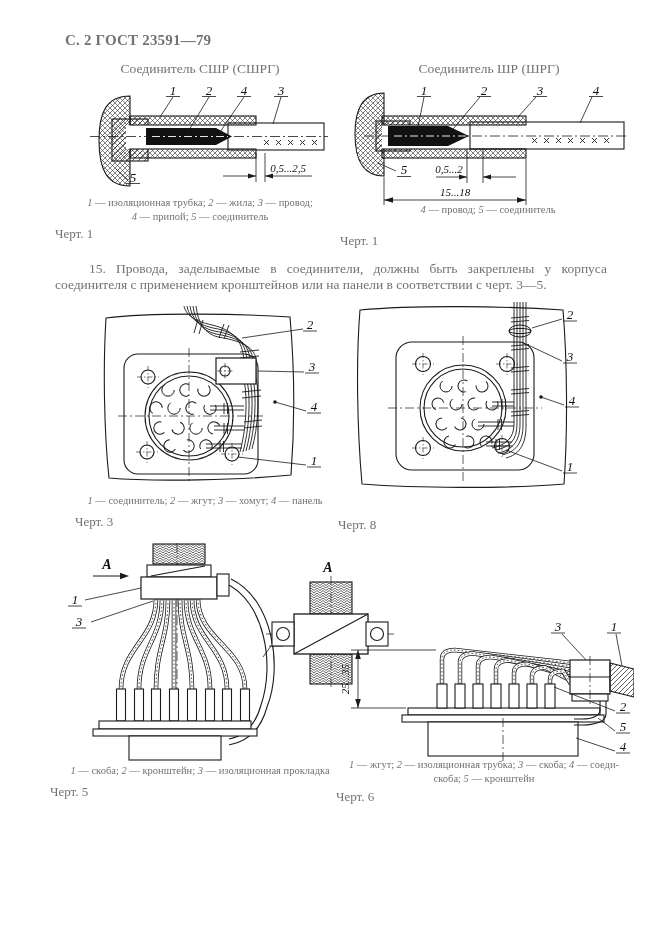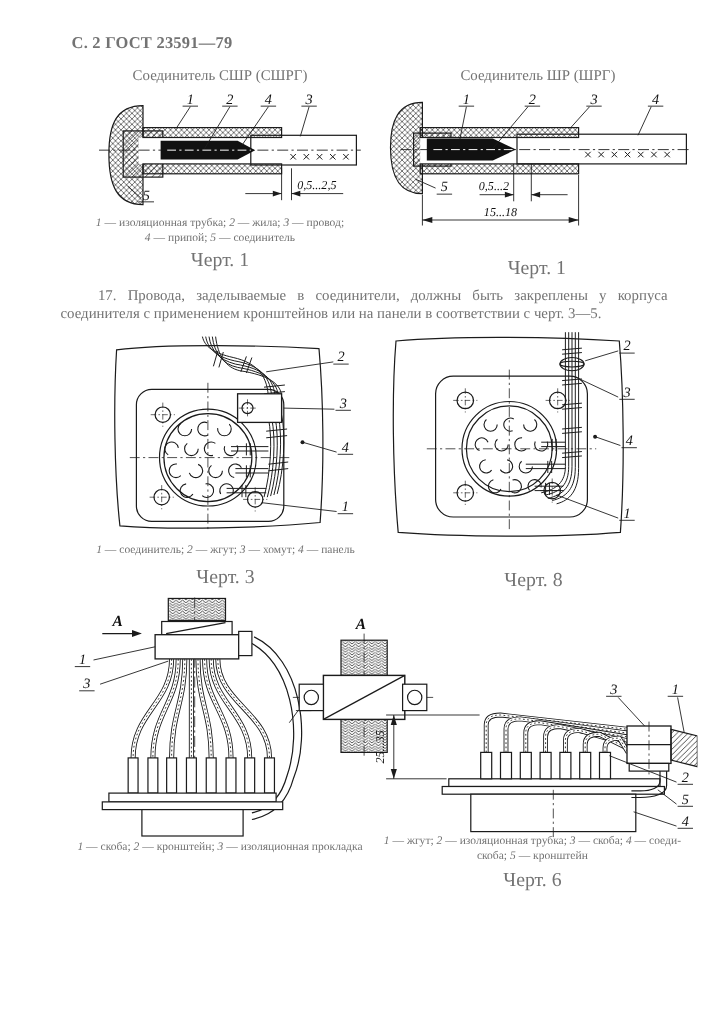--- a/index.html
+++ b/index.html
@@ -3,21 +3,21 @@
 <meta charset="utf-8">
 <style>
   html,body{margin:0;padding:0;background:#e8e8e8}
   .page{position:relative;width:661px;height:936px;background:#ffffff;margin:0 auto;
         font-family:"Liberation Serif",serif;color:#737373;overflow:hidden}
   .abs{position:absolute}
   .hdr{font-weight:bold;font-size:15px;letter-spacing:.2px}
   .ftitle{font-weight:normal;font-size:13.5px;text-align:center}
   .cap{font-size:10.5px;line-height:1.32;text-align:center}
   .cap i{font-style:italic}
-  .chert{font-size:18px;text-align:center}
+  .chert{font-size:13px;}
   .para{font-size:13.5px;line-height:1.18;text-align:justify;text-indent:34px}
   svg{display:block}
   svg text{font-family:"Liberation Serif",serif;font-style:italic;fill:#111}
 </style>
 </head>
 <body>
 
 <div class="page">
 
   <div class="abs hdr" style="left:65px;top:32px">С. 2 ГОСТ 23591—79</div>
@@ -149,24 +149,25 @@
     </g>
   </svg>
 
   <div class="abs cap" style="left:55px;top:196px;width:290px">
     <div><i>1</i><span> — изоляционная трубка; </span><i>2</i><span> — жила; </span><i>3</i><span> — провод;</span></div>
     <div><i>4</i><span> — припой; </span><i>5</i><span> — соединитель</span></div>
   </div>
   <div class="abs chert" style="left:55px;top:226px;width:290px">Черт. 1</div>
 
   <div class="abs cap" style="left:340px;top:203px;width:296px">
+    <div><i>4</i><span> — провод; </span><i>5</i><span> — соединитель</span></div>
   </div>
   <div class="abs chert" style="left:340px;top:233px;width:296px">Черт. 1</div>
 
-  <div class="abs para" style="left:55px;top:261px;width:552px">17. Провода, заделываемые в соединители, должны быть закреплены у корпуса соединителя с применением кронштейнов или на панели в соответствии с черт. 3—5.</div>
+  <div class="abs para" style="left:55px;top:261px;width:552px">15. Провода, заделываемые в соединители, должны быть закреплены у корпуса соединителя с применением кронштейнов или на панели в соответствии с черт. 3—5.</div>
 
   <svg class="abs" style="left:92px;top:302px" width="232" height="190" viewBox="0 0 232 190">
     <g stroke="#1b1b1b" fill="none" stroke-width="1.1">
       <path d="M14,16 C60,10 150,12 198,15 C202,60 203,120 199,173 C150,178 62,180 17,176 C12,130 11,64 14,16 Z"></path>
       <rect x="32" y="52" width="134" height="120" rx="14"></rect>
       <line x1="26" y1="114" x2="174" y2="114" stroke-width="0.7" stroke-dasharray="9 3 2 3"></line>
       <line x1="97" y1="46" x2="97" y2="182" stroke-width="0.7" stroke-dasharray="9 3 2 3"></line>
       <circle cx="97" cy="114" r="44"></circle>
       <circle cx="97" cy="114" r="40"></circle>
       <g>
@@ -475,20 +476,21 @@
       <text x="287" y="94.5">2</text>
       <text x="287" y="114.5">5</text>
       <text x="287" y="134.5">4</text>
       <text x="13" y="63" font-size="11" transform="rotate(-90 13 63)">25...35</text>
     </g>
   </svg>
 
   <div class="abs cap" style="left:50px;top:764px;width:300px">
     <div><i>1</i><span> — скоба; </span><i>2</i><span> — кронштейн; </span><i>3</i><span> — изоляционная прокладка</span></div>
   </div>
+  <div class="abs chert" style="left:50px;top:784px;width:300px">Черт. 5</div>
 
   <div class="abs cap" style="left:336px;top:758px;width:296px">
     <div><i>1</i><span> — жгут; </span><i>2</i><span> — изоляционная трубка; </span><i>3</i><span> — скоба; </span><i>4</i><span> — соеди-</span></div>
     <div><span>скоба; </span><i>5</i><span> — кронштейн</span></div>
   </div>
   <div class="abs chert" style="left:336px;top:789px;width:296px">Черт. 6</div>
 
 </div>
 
 </body></html>

